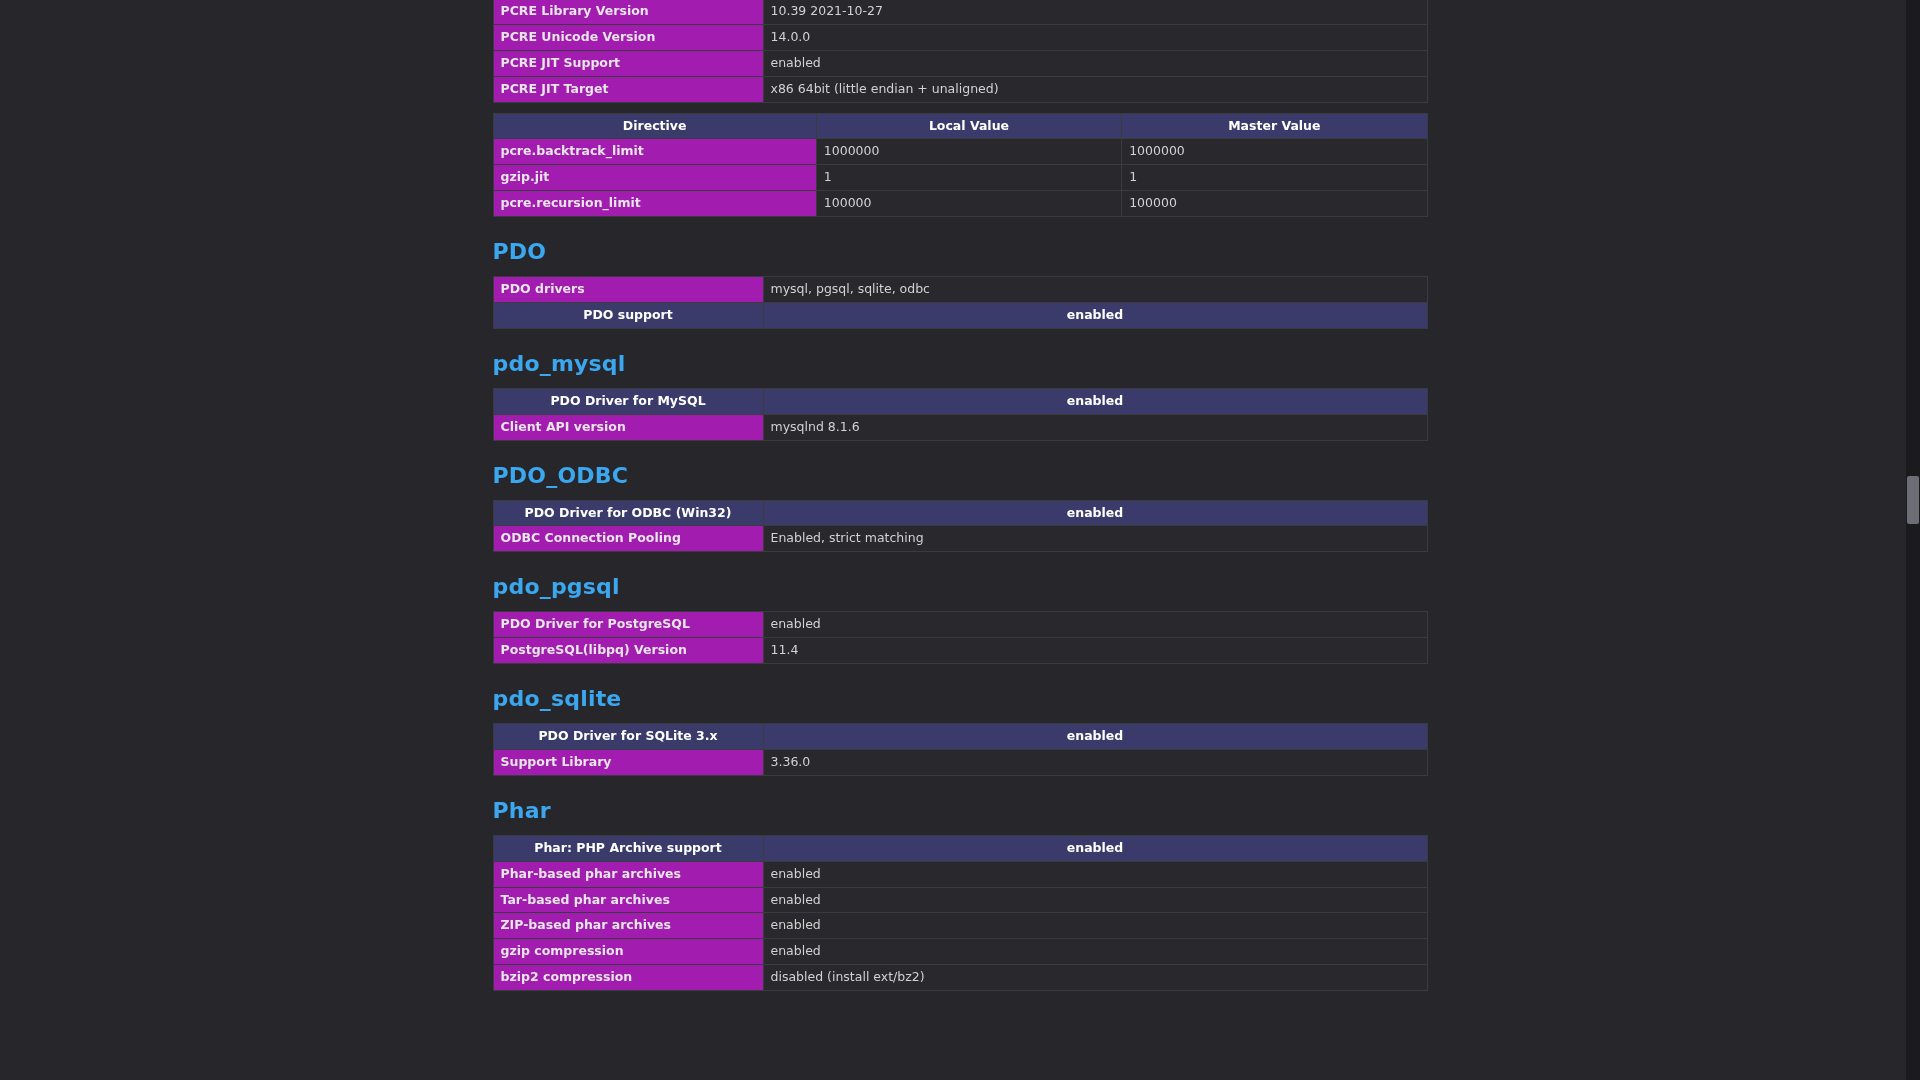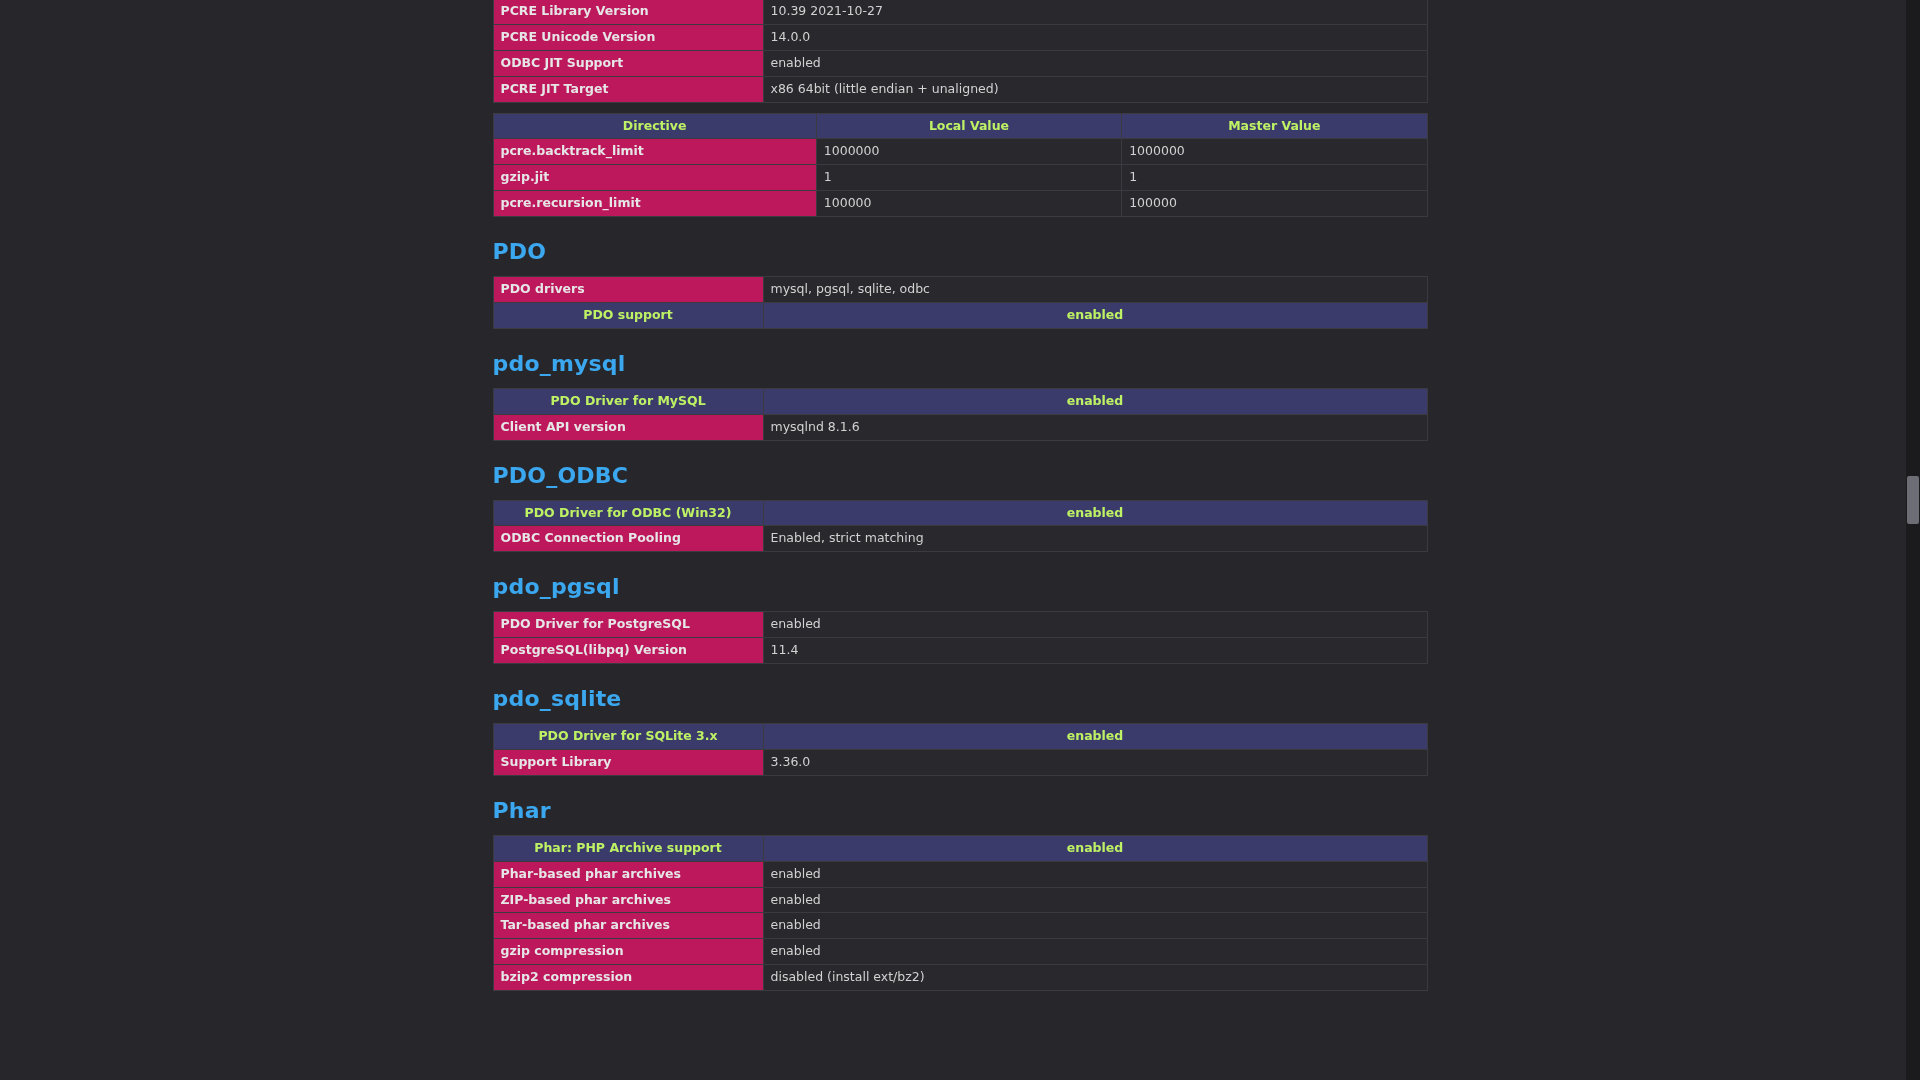--- a/index.html
+++ b/index.html
@@ -41,26 +41,26 @@
     margin-bottom: 0;
   }
   td, th {
     padding: 4px 7px;
     border: 1px solid #3a3a40;
     vertical-align: top;
     line-height: 1.35;
   }
   th.hdr {
     background: #3b3b6b;
-    color: #bef264;
+    color: #ffffff;
     font-weight: bold;
     font-size: 12.5px;
   }
   td.e {
-    background: #be185d;
+    background: #a21caf;
     color: #e6e6e6;
     font-weight: bold;
     width: 255px;
     font-size: 12.5px;
   }
   td.v {
     background: #28282d;
     color: #d2d2d2;
     font-size: 12.5px;
   }
@@ -111,21 +111,21 @@
       <tbody>
         <tr>
           <td class="e">PCRE Library Version</td>
           <td class="v">10.39 2021-10-27</td>
         </tr>
         <tr>
           <td class="e">PCRE Unicode Version</td>
           <td class="v">14.0.0</td>
         </tr>
         <tr>
-          <td class="e">ODBC JIT Support</td>
+          <td class="e">PCRE JIT Support</td>
           <td class="v">enabled</td>
         </tr>
         <tr>
           <td class="e">PCRE JIT Target</td>
           <td class="v">x86 64bit (little endian + unaligned)</td>
         </tr>
       </tbody>
     </table>
 
     <div class="spacer-sm"></div>
@@ -242,25 +242,25 @@
       <tbody>
         <tr>
           <th class="hdr">Phar: PHP Archive support</th>
           <th class="hdr">enabled</th>
         </tr>
         <tr>
           <td class="e">Phar-based phar archives</td>
           <td class="v">enabled</td>
         </tr>
         <tr>
+          <td class="e">Tar-based phar archives</td>
+          <td class="v">enabled</td>
+        </tr>
+        <tr>
           <td class="e">ZIP-based phar archives</td>
-          <td class="v">enabled</td>
-        </tr>
-        <tr>
-          <td class="e">Tar-based phar archives</td>
           <td class="v">enabled</td>
         </tr>
         <tr>
           <td class="e">gzip compression</td>
           <td class="v">enabled</td>
         </tr>
         <tr>
           <td class="e">bzip2 compression</td>
           <td class="v">disabled (install ext/bz2)</td>
         </tr>

